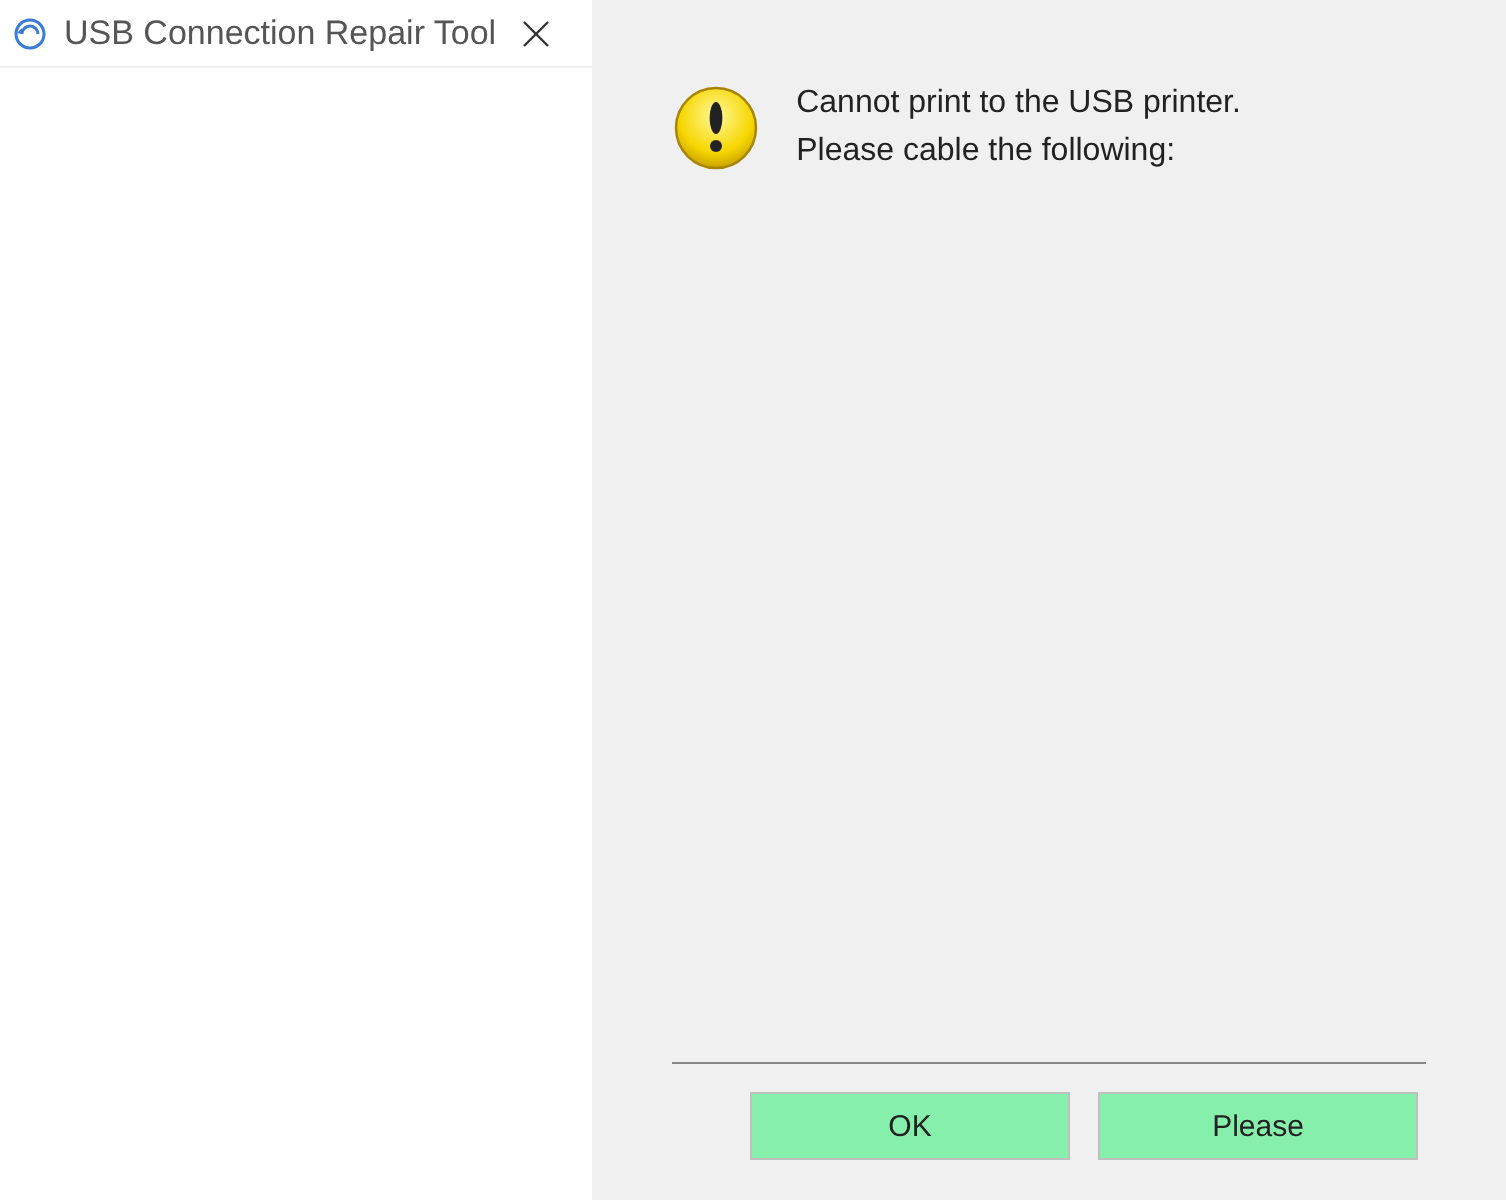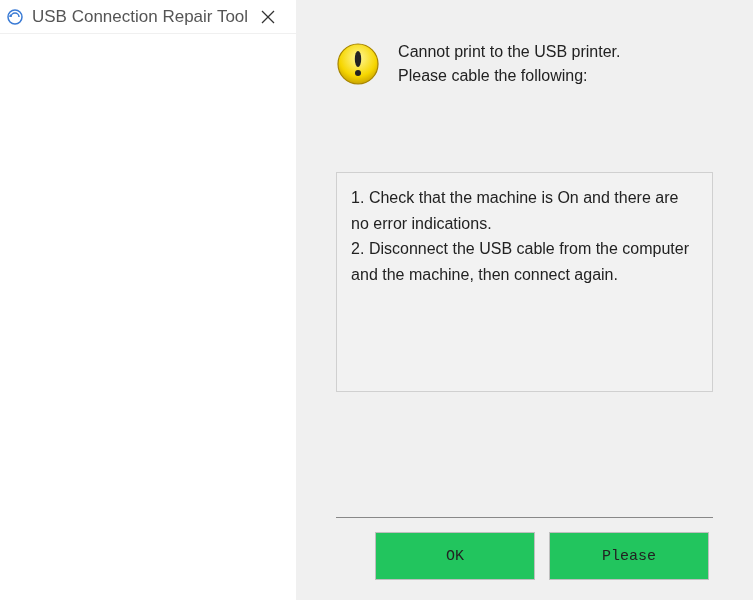--- a/index.html
+++ b/index.html
@@ -61,21 +61,21 @@
       flex: 1;
       background: #f0f0f0;
       padding: 40px 40px 20px 40px;
       display: flex;
       flex-direction: column;
     }
     .header-row {
       display: flex;
       align-items: flex-start;
       gap: 18px;
-      margin-bottom: 84px;
+      margin-bottom: 60px;
     }
     .warn-icon {
       width: 44px;
       height: 44px;
       flex-shrink: 0;
       margin-top: 2px;
     }
     .msg {
       font-size: 16px;
       line-height: 1.5;
@@ -97,27 +97,27 @@
       border-top: 1px solid #888;
       padding-top: 14px;
       display: flex;
       justify-content: flex-end;
       gap: 14px;
       margin-top: 20px;
       padding-right: 4px;
     }
     .btn {
       min-width: 160px;
-      height: 48px;
-      background: #22c55e;
+      height: 34px;
+      background: #86efac;
       border: 1px solid #bfbfbf;
       font-size: 15px;
       color: #222;
       cursor: pointer;
-      font-family: Liberation Mono, monospace;
+      font-family: Liberation Sans, sans-serif;
     }
   </style>
 </head>
 <body>
 
 <div class="window">
 
   <div class="titlebar">
     <span class="app-icon">
       <svg viewBox="0 0 18 18">
@@ -151,24 +151,20 @@
           <ellipse cx="22" cy="17" rx="3.2" ry="8" fill="#222"></ellipse>
           <circle cx="22" cy="31" r="3" fill="#222"></circle>
         </svg>
       </span>
       <div class="msg">
         <div>Cannot print to the USB printer.</div>
         <div>Please cable the following:</div>
       </div>
     </div>
 
-    <div class="instructions-box">
-      <div>1. Check that the machine is On and there are no error indications.</div>
-      <div>2. Disconnect the USB cable from the computer and the machine, then connect again.</div>
-    </div>
 
     <div class="spacer"></div>
 
     <div class="footer">
       <button class="btn">OK</button>
       <button class="btn">Please</button>
     </div>
 
   </div>
 

